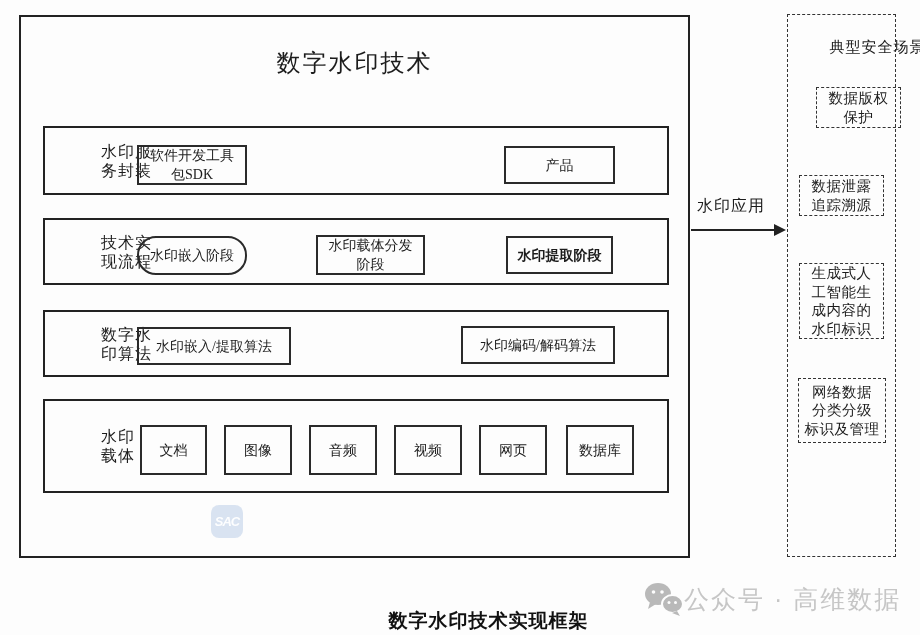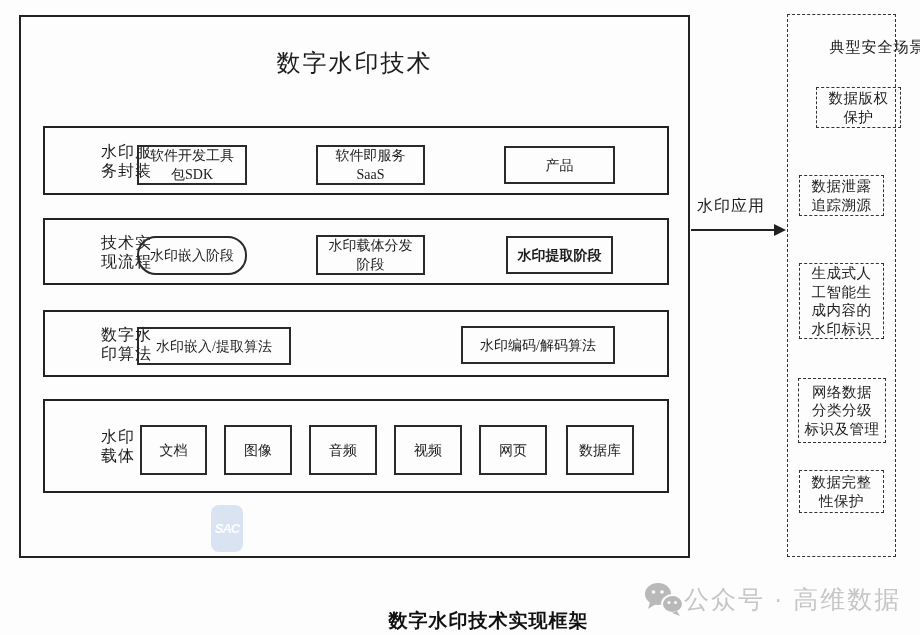--- a/index.html
+++ b/index.html
@@ -107,21 +107,21 @@
     font-size: 14.5px;
     line-height: 18.5px;
     letter-spacing: 0.5px;
     white-space: pre-line;
   }
 
   
   .sac-mark {
     position: absolute;
     left: 211px; top: 505px;
-    width: 32px; height: 47px;
+    width: 32px; height: 33px;
     border-radius: 8px;
     background: rgba(173, 196, 226, 0.45);
     display: flex;
     align-items: center;
     justify-content: center;
     font-family: "Liberation Sans", sans-serif;
     font-style: italic;
     font-weight: bold;
     font-size: 13px;
     letter-spacing: -1px;
@@ -161,22 +161,20 @@
 
 <div class="main-box">
 
   <div class="main-title">数字水印技术</div>
 
   <div class="row" style="top:109px; height:69px;">
     <div class="row-label">水印服
 务封装</div>
     <div class="ibox" style="left:92px;  top:17px; width:110px; height:40px;">软件开发工具
 包SDK</div>
-    <div class="ibox" style="left:271px; top:17px; width:109px; height:40px;">软件即服务
-SaaS</div>
     <div class="ibox" style="left:459px; top:18px; width:111px; height:38px;">产品</div>
   </div>
 
   <div class="row" style="top:201px; height:67px;">
     <div class="row-label">技术实
 现流程</div>
     <div class="ibox" style="left:92px;  top:16px; width:110px; height:39px;border-radius:19px;">水印嵌入阶段</div>
     <div class="ibox" style="left:271px; top:15px; width:109px; height:40px;">水印载体分发
 阶段</div>
     <div class="ibox" style="left:461px; top:16px; width:107px; height:38px;font-weight:bold;">水印提取阶段</div>
@@ -213,22 +211,20 @@
 保护</div>
   <div class="sbox" style="left:11px; top:160px; width:85px; height:41px;">数据泄露
 追踪溯源</div>
   <div class="sbox" style="left:11px; top:248px; width:85px; height:76px;">生成式人
 工智能生
 成内容的
 水印标识</div>
   <div class="sbox" style="left:10px; top:363px; width:88px; height:65px;">网络数据
 分类分级
 标识及管理</div>
-  <div class="sbox" style="left:11px; top:455px; width:85px; height:43px;">数据完整
-性保护</div>
 </div>
 
 <div class="caption">数字水印技术实现框架</div>
 
 <div class="branding">
   <svg width="40" height="36" viewBox="0 0 40 36">
     <g fill="#b9b9b9">
 
       <ellipse cx="14" cy="13" rx="13" ry="11"></ellipse>
       <path d="M6 21 L4 28 L12 23 Z"></path>

